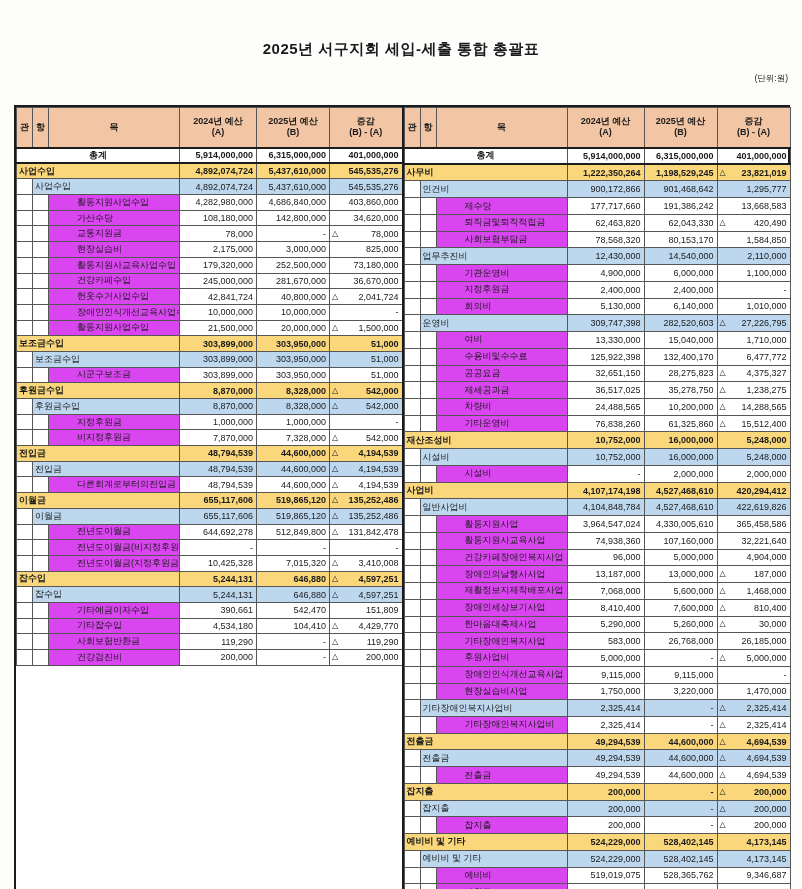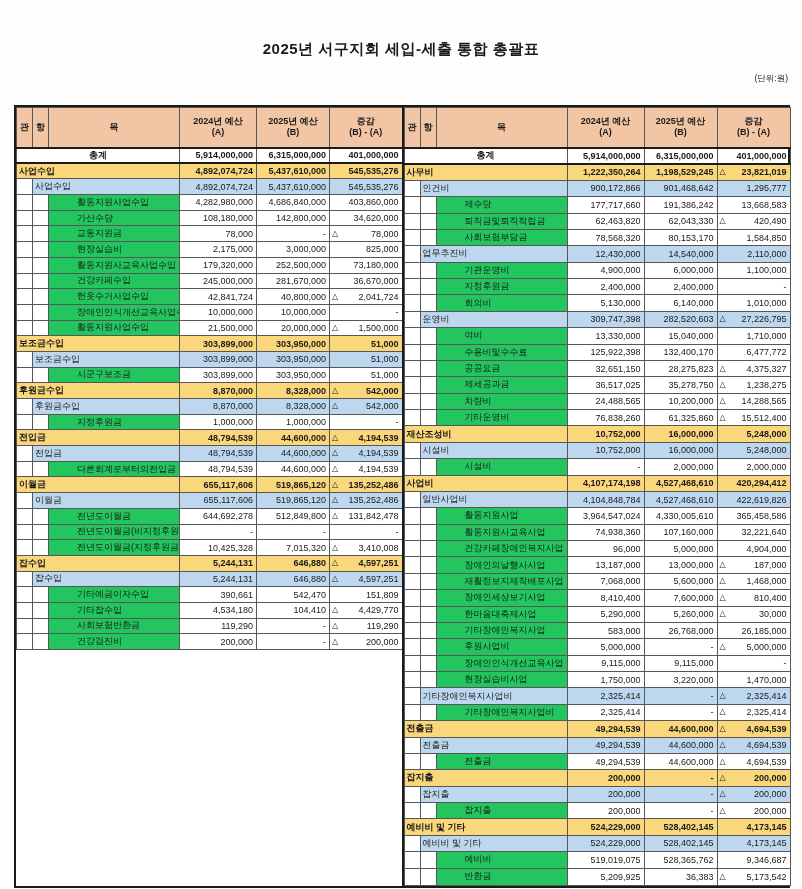--- a/index.html
+++ b/index.html
@@ -14,21 +14,21 @@
   thead th { background:#f2c6a4; font-weight:bold; height:40px; border-bottom:2px solid #1b1b1b; line-height:1.25; text-align:center; }
   tr.total td { font-weight:bold; border-bottom:2px solid #1b1b1b; }
   tr.total .t-label { text-align:center; }
   .num { text-align:right; padding-right:3px; }
   .label { text-align:left; padding-left:2px; }
   tr.lvl1 td { background:#fbd77c; }
   tr.lvl1 .label, tr.lvl1 .num { font-weight:bold; }
   tr.lvl2 td { background:#bdd7ee; }
   tr.lvl2 td.ind, tr.lvl3 td.ind { background:#fff; }
   tr.lvl3 td { background:#fff; }
-  tr.lvl3 td.label { background:#22c55e;padding-left:28px; }
+  tr.lvl3 td.label { background:#d946ef;padding-left:28px; }
   td.diff { position:relative; }
   td.diff .tri { position:absolute; left:2px; top:50%; transform:translateY(-50%); font-size:8px; line-height:1; }
   tr.filler td { height:236px; background:#fff; border:none; }
 </style>
 </head>
 <body>
 
 <div class="page">
   <div class="doc-title">2025년 서구지회 세입-세출 통합 총괄표</div>
   <div class="unit-note">(단위:원)</div>
@@ -190,20 +190,28 @@
             <td class="num diff"><span class="tri">△</span>542,000</td>
           </tr>
           <tr class="lvl3">
             <td class="ind"></td>
             <td class="ind"></td>
             <td class="label">지정후원금</td>
             <td class="num">1,000,000</td>
             <td class="num">1,000,000</td>
             <td class="num diff">-</td>
           </tr>
+          <tr class="lvl3">
+            <td class="ind"></td>
+            <td class="ind"></td>
+            <td class="label">비지정후원금</td>
+            <td class="num">7,870,000</td>
+            <td class="num">7,328,000</td>
+            <td class="num diff"><span class="tri">△</span>542,000</td>
+          </tr>
           <tr class="lvl1">
             <td class="label" colspan="3">전입금</td>
             <td class="num">48,794,539</td>
             <td class="num">44,600,000</td>
             <td class="num diff"><span class="tri">△</span>4,194,539</td>
           </tr>
           <tr class="lvl2">
             <td class="ind"></td>
             <td class="label" colspan="2">전입금</td>
             <td class="num">48,794,539</td>

